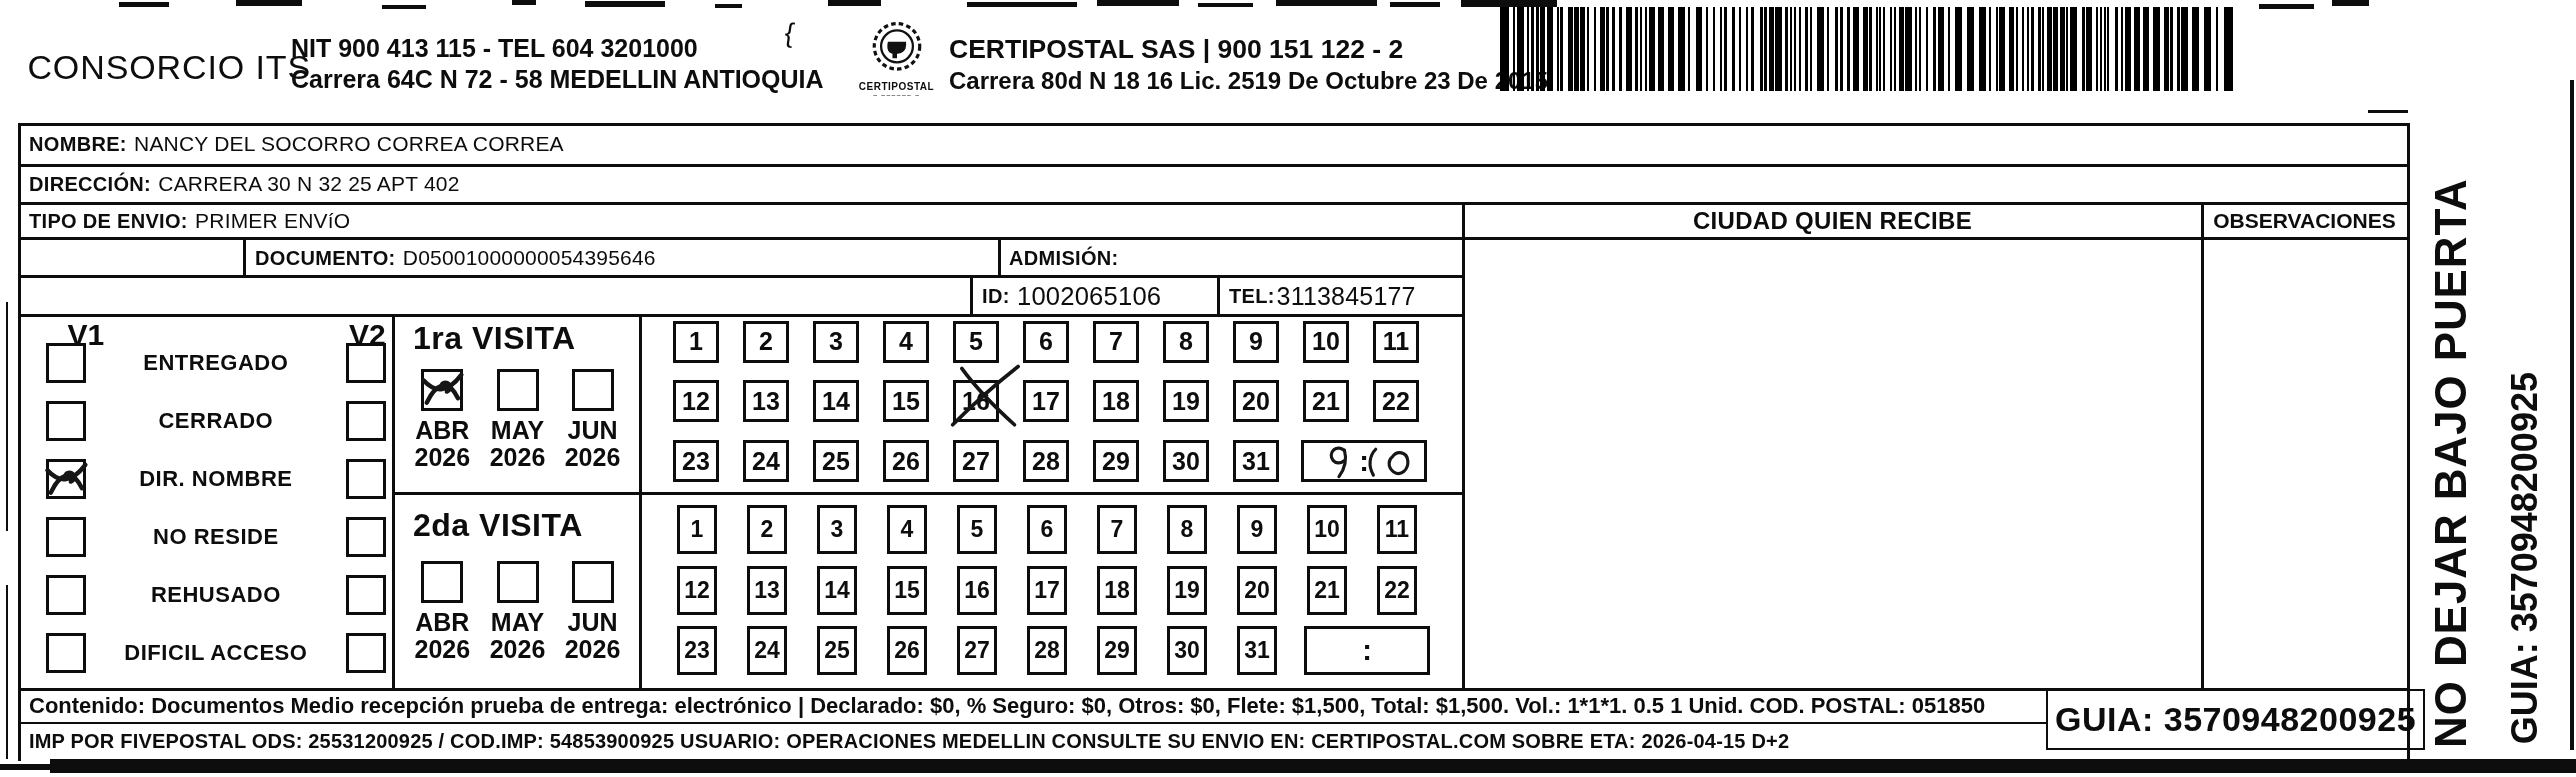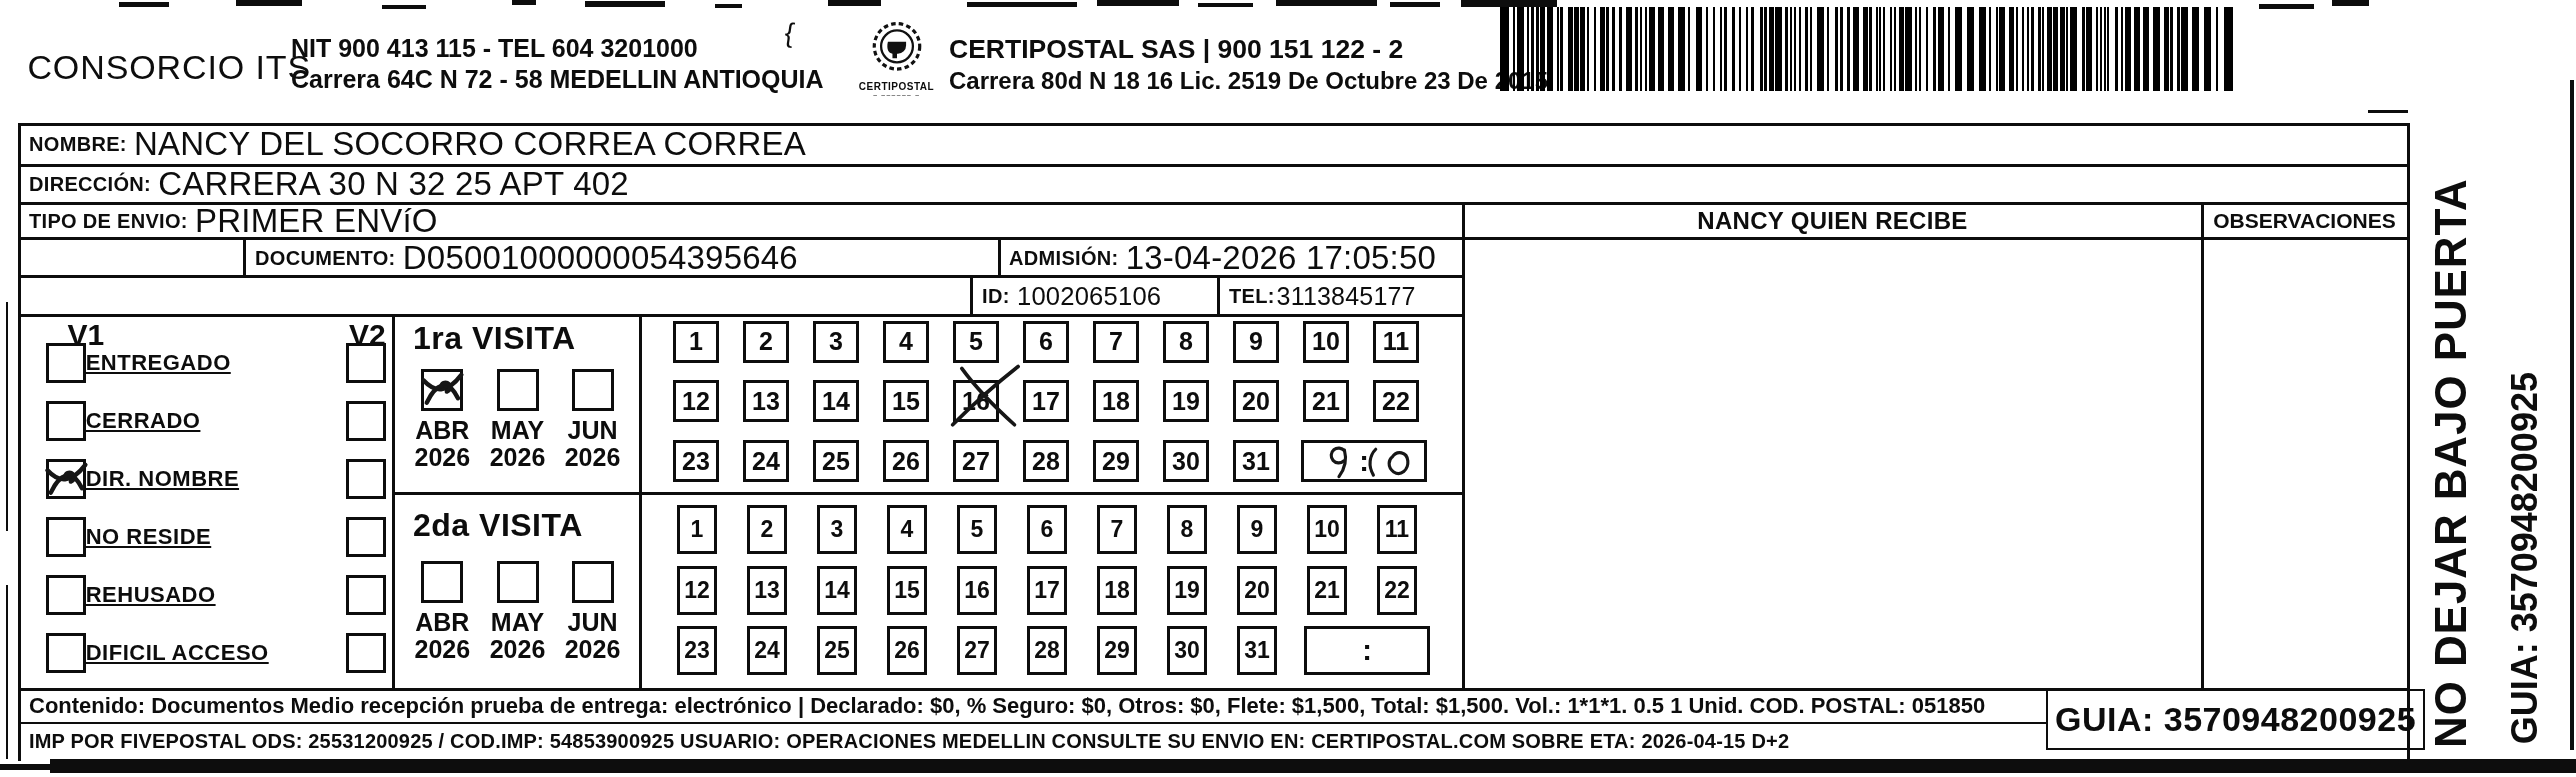--- a/index.html
+++ b/index.html
@@ -16,26 +16,26 @@
   .logotext{font-size:10px;font-weight:bold;letter-spacing:0.5px;margin-top:-1.8px;}
   .logosub{font-size:7.3px;letter-spacing:0.9px;margin-top:-0.9px;}
   .oinfo{position:absolute;left:949px;top:33px;line-height:32px;white-space:nowrap;}
   .o1{font-size:26.5px;font-weight:600;}
   .o2{font-size:24px;font-weight:600;}
   .barcode{position:absolute;left:1500px;top:7.3px;width:743px;height:84px;}
   .barcode i{position:absolute;top:0;bottom:0;background:#000;}
   
   .frow{position:absolute;display:flex;align-items:center;white-space:nowrap;overflow:hidden;}
   .lbl{font-size:20px;font-weight:bold;letter-spacing:0.3px;padding:0 7.3px 0 9.1px;}
-  .val{font-size:33px;letter-spacing:0.2px;}
+  .val{font-size:21px;letter-spacing:0.2px;}
   .ctr{justify-content:center;}
   
   .vhead{position:absolute;top:1.8px;font-size:30px;font-weight:bold;text-align:center;}
   .status-row{position:absolute;left:0;width:100%;height:40px;display:flex;align-items:center;}
-  .slabel{flex:1;font-size:22px;font-weight:bold;letter-spacing:0.5px;text-decoration:underline;}
+  .slabel{flex:1;text-align:center;font-size:22px;font-weight:bold;letter-spacing:0.5px;}
   .cb{position:relative;display:inline-block;width:40px;height:40px;border:3.7px solid #0d0d0d;background:#fff;flex:none;}
   .scribble{position:absolute;left:-5.5px;top:-5.5px;width:49px;height:49px;}
   .scribble path,.day-cross path,.time-hw path{fill:none;stroke:#161616;stroke-width:4;stroke-linecap:round;}
   
   .vtitle{position:absolute;font-size:32px;font-weight:bold;letter-spacing:0.5px;}
   .months{position:absolute;width:247px;}
   .mcol{position:absolute;top:0;width:73px;display:flex;flex-direction:column;align-items:center;}
   .mname{font-size:25px;font-weight:bold;margin-top:7.3px;line-height:25.6px;}
   .myear{font-size:25px;font-weight:bold;line-height:27.4px;}
   
@@ -203,33 +203,32 @@
   <div class="frow" style="left:20px;top:205px;width:1441px;height:32px">
     <span class="lbl">TIPO DE ENVIO:</span>
     <span class="val">PRIMER ENVíO</span>
   </div>
   <div class="frow" style="left:246px;top:240px;width:752px;height:36px">
     <span class="lbl">DOCUMENTO:</span>
     <span class="val">D05001000000054395646</span>
   </div>
   <div class="frow" style="left:1000px;top:240px;width:462px;height:36px">
     <span class="lbl">ADMISIÓN:</span>
-    <span class="val">13-04-2026 17:05:50</span>
   </div>
   <div class="frow" style="left:973px;top:278px;width:228px;height:36px">
     <span class="lbl">ID:</span>
     <span class="val" style="font-size:25.6px">1002065106</span>
   </div>
   <div class="frow" style="left:1220px;top:278px;width:242px;height:36px">
     <span class="lbl" style="padding-right:1.8px">TEL:</span>
     <span class="val" style="font-size:25px">3113845177</span>
   </div>
 
   <div class="frow ctr" style="left:1463px;top:205px;width:739px;height:32px">
-    <span class="hdr-cell">NANCY QUIEN RECIBE</span>
+    <span class="hdr-cell">CIUDAD QUIEN RECIBE</span>
   </div>
   <div class="frow ctr" style="left:2202px;top:205px;width:205px;height:32px">
     <span class="hdr-cell2">OBSERVACIONES</span>
   </div>
   <div class="abs" style="left:1463px;top:238px;width:739px;height:450px"></div>
   <div class="abs" style="left:2202px;top:238px;width:205px;height:450px"></div>
 
   <div class="abs" id="status" style="left:18.3px;top:316px;width:375px;height:371px">
     <span class="vhead" style="left:25.6px;width:84px">V1</span>
     <span class="vhead" style="left:307px;width:84px">V2</span>

